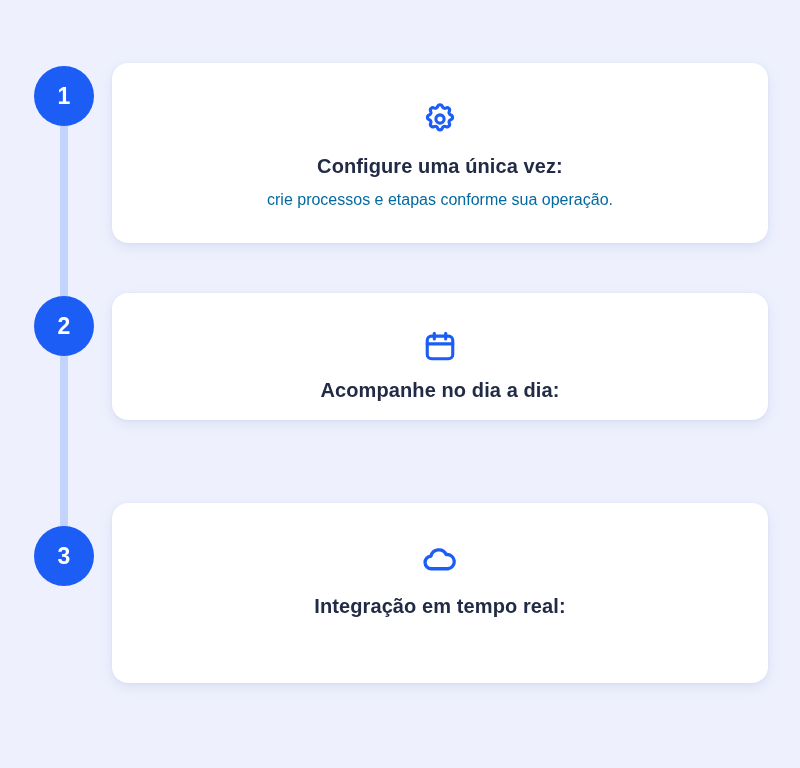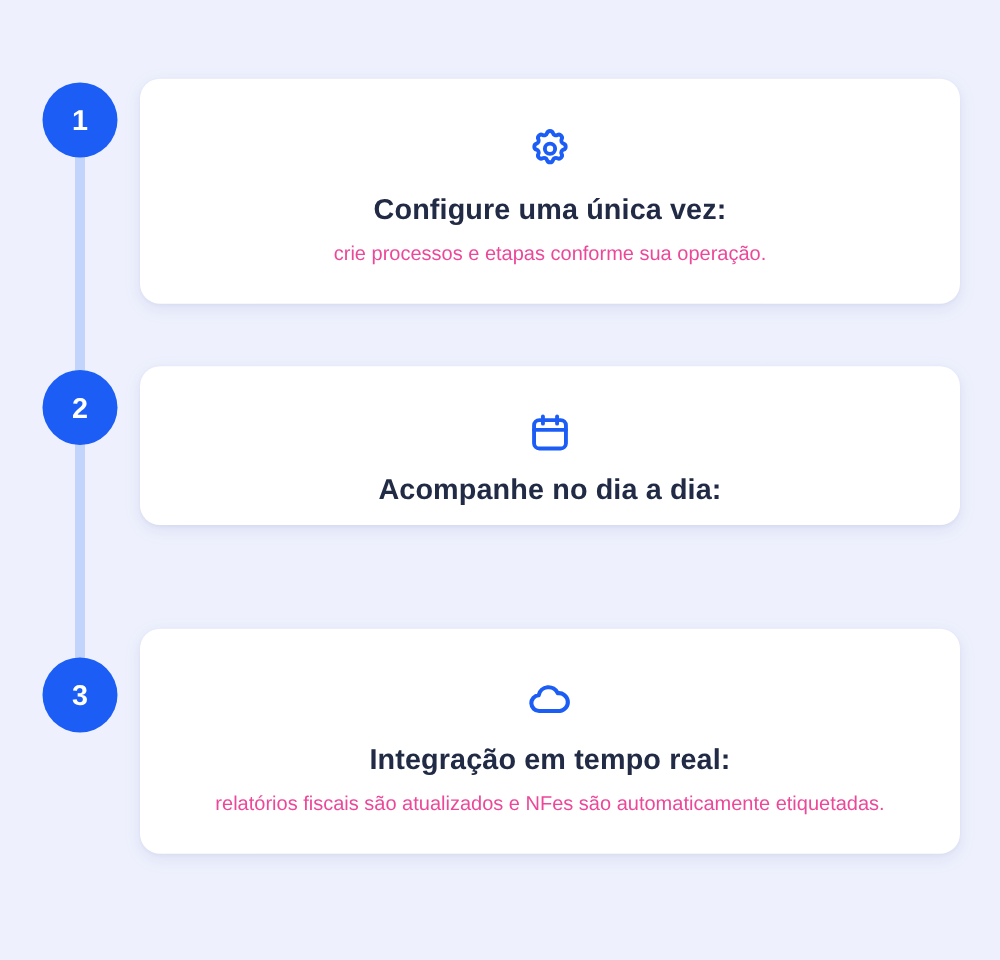--- a/index.html
+++ b/index.html
@@ -74,32 +74,32 @@
     height: 40px;
     display: flex;
     align-items: center;
     justify-content: center;
     margin-top: 12px;
     margin-bottom: 14px;
   }
   .card-icon svg { display: block; }
 
   .card-title {
-    font-size: 23px;
+    font-size: 20px;
     font-weight: 700;
     color: #222b45;
     text-align: left;
     letter-spacing: 0.1px;
     margin: 0 0 10px 0;
     line-height: 1.3;
   }
   .card-desc {
     font-size: 16px;
     font-weight: 400;
-    color: #ec4899;
+    color: #0369a1;
     text-align: center;
     line-height: 1.4;
     margin: 0;
   }
 </style>
 </head>
 <body>
 
 <div class="stage">
 
@@ -138,16 +138,15 @@
     <p class="card-title">Acompanhe no dia a dia:</p>
   </div>
 
   <div class="card c3">
     <div class="card-icon">
       <svg width="36" height="36" viewBox="0 0 24 24" fill="none" stroke="#1b5df5" stroke-width="2.2" stroke-linecap="round" stroke-linejoin="round">
         <path d="M6.2 18.5a4.2 4.2 0 0 1-.25-8.39 5.4 5.4 0 0 1 10.2-1.06 3.73 3.73 0 0 1 1.2 9.45Z"></path>
       </svg>
     </div>
     <p class="card-title">Integração em tempo real:</p>
-    <p class="card-desc">relatórios fiscais são atualizados e NFes são automaticamente etiquetadas.</p>
   </div>
 
 </div>
 
 </body></html>

